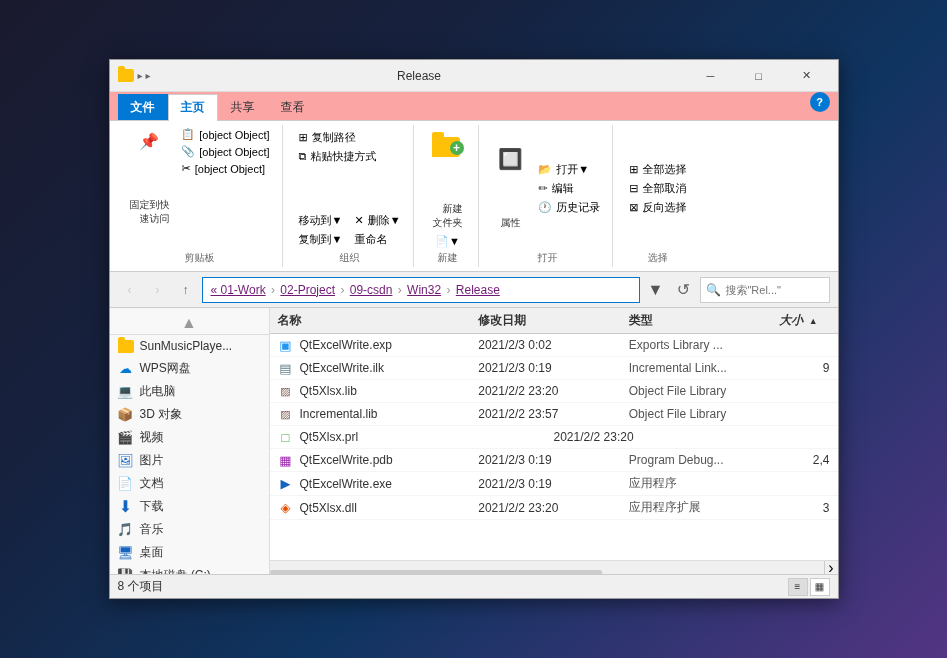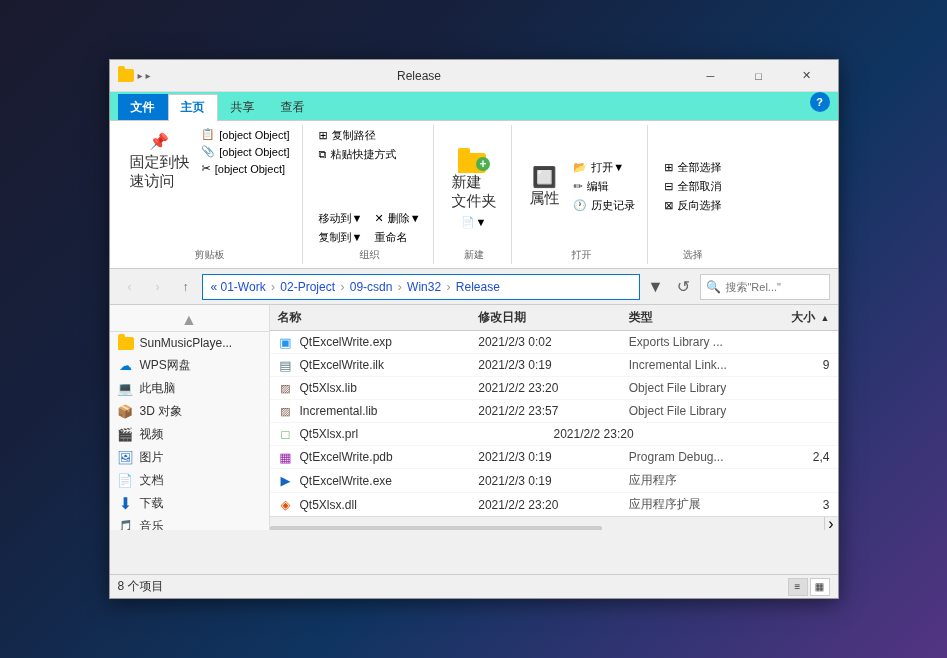--- a/index.html
+++ b/index.html
@@ -75,21 +75,21 @@
       height: 32px;
       display: flex;
       align-items: center;
       justify-content: center;
       cursor: pointer;
       font-size: 11px;
       color: #444;
     }
     
     .ribbon {
-      background: #5eead4;
+      background: #fca5a5;
       border-bottom: 1px solid #ccc;
     }
     .ribbon-tabs {
       display: flex;
       padding: 0 8px;
       border-bottom: 1px solid #ccc;
     }
     .ribbon-tab {
       padding: 4px 12px;
       font-size: 12px;
@@ -146,24 +146,25 @@
     }
     .ribbon-btn-icon {
       width: 24px;
       height: 24px;
       display: flex;
       align-items: center;
       justify-content: center;
       font-size: 16px;
     }
     .ribbon-btn-label {
-      font-size: 15px;
+      font-size: 10px;
       color: #333;
-      text-align: left;
+      text-align: right;
       white-space: nowrap;
+      margin-top: 45px;
     }
     .ribbon-small-btn {
       display: flex;
       align-items: center;
       gap: 4px;
       font-size: 11px;
       padding: 1px 4px;
       cursor: pointer;
       border-radius: 2px;
       white-space: nowrap;
@@ -198,21 +199,21 @@
       display: flex;
       align-items: center;
       padding: 0 8px;
       font-size: 12px;
       color: #333;
     }
     .breadcrumb-sep {
       color: #999;
       margin: 0 2px;
     }
-    .breadcrumb-link { color: #1d4ed8; cursor: pointer; }
+    .breadcrumb-link { color: #701a75; cursor: pointer; text-decoration: underline; }
     .refresh-btn {
       width: 24px;
       height: 24px;
       display: flex;
       align-items: center;
       justify-content: center;
       cursor: pointer;
       border-radius: 2px;
       color: #666;
     }
@@ -296,21 +297,21 @@
       background: #f0f0f0;
       border-bottom: 1px solid #ccc;
       font-size: 12px;
       color: #333;
       font-weight: bold;
       padding: 4px 0;
     }
     .col-name { flex: 2; padding-left: 8px; }
     .col-date { flex: 1.5; }
     .col-type { flex: 1.5; }
-    .col-size { flex: 0.5; text-align: right; padding-right: 8px; }
+    .col-size { flex: 0.5; text-align: left; padding-right: 8px; font-style: italic; }
     .file-rows {
       flex: 1;
       overflow-y: auto;
       background: white;
     }
     .file-row {
       display: flex;
       align-items: center;
       padding: 3px 0;
       font-size: 12px;
@@ -351,21 +352,20 @@
     .status-bar {
       height: 24px;
       background: #f0f0f0;
       border-top: 1px solid #ccc;
       display: flex;
       align-items: center;
       padding: 0 8px;
       font-size: 12px;
       color: #333;
       justify-content: space-between;
-      margin-top: 44px;
     }
     .view-btns {
       display: flex;
       gap: 2px;
     }
     .view-btn {
       width: 20px;
       height: 18px;
       display: flex;
       align-items: center;

